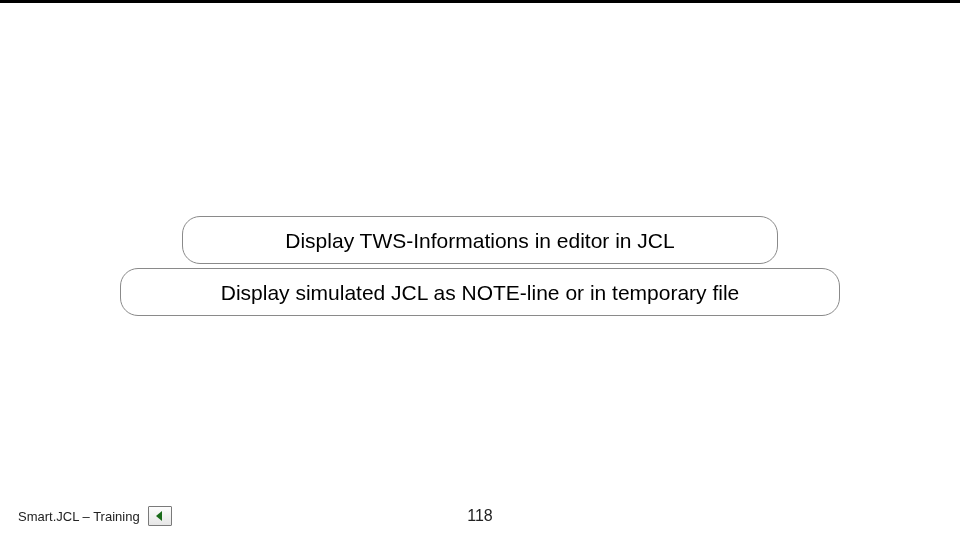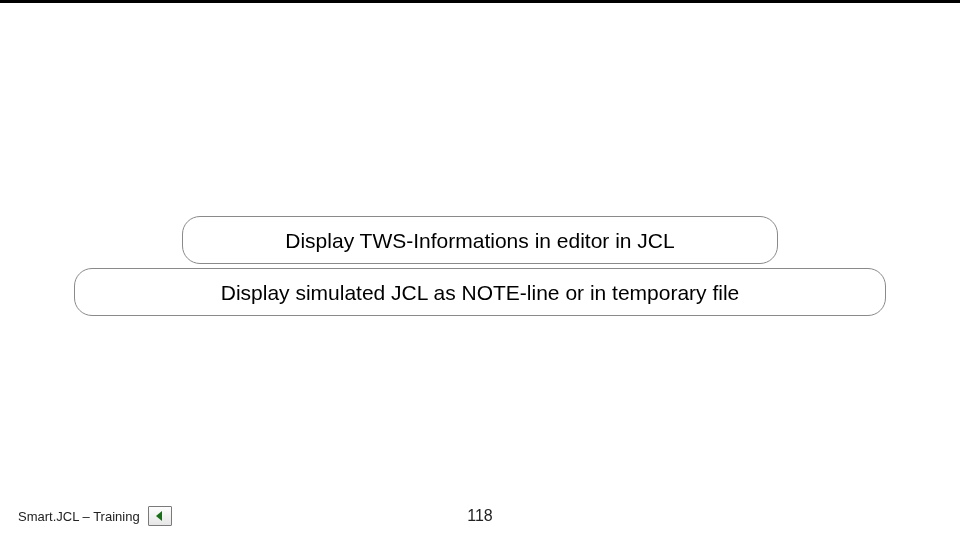--- a/index.html
+++ b/index.html
@@ -15,21 +15,21 @@
     border: 1.5px solid #8a8a8a;
     border-radius: 18px;
     padding: 12px 28px 10px;
     font-size: 21px;
     color: #000;
     text-align: center;
     white-space: nowrap;
     background: #fff;
   }
   .pill-1 { top: 190px; width: 596px; margin-top: 26px; }
-  .pill-2 { top: 268px; width: 812px; }
+  .pill-2 { top: 268px; width: 720px; }
   .footer {
     position: absolute;
     left: 0; right: 0; bottom: 10px;
     height: 28px;
     display: flex;
     align-items: center;
     justify-content: space-between;
     padding: 0 14px 0 18px;
   }
   .brand { font-size: 22px; letter-spacing: 0.5px; }

